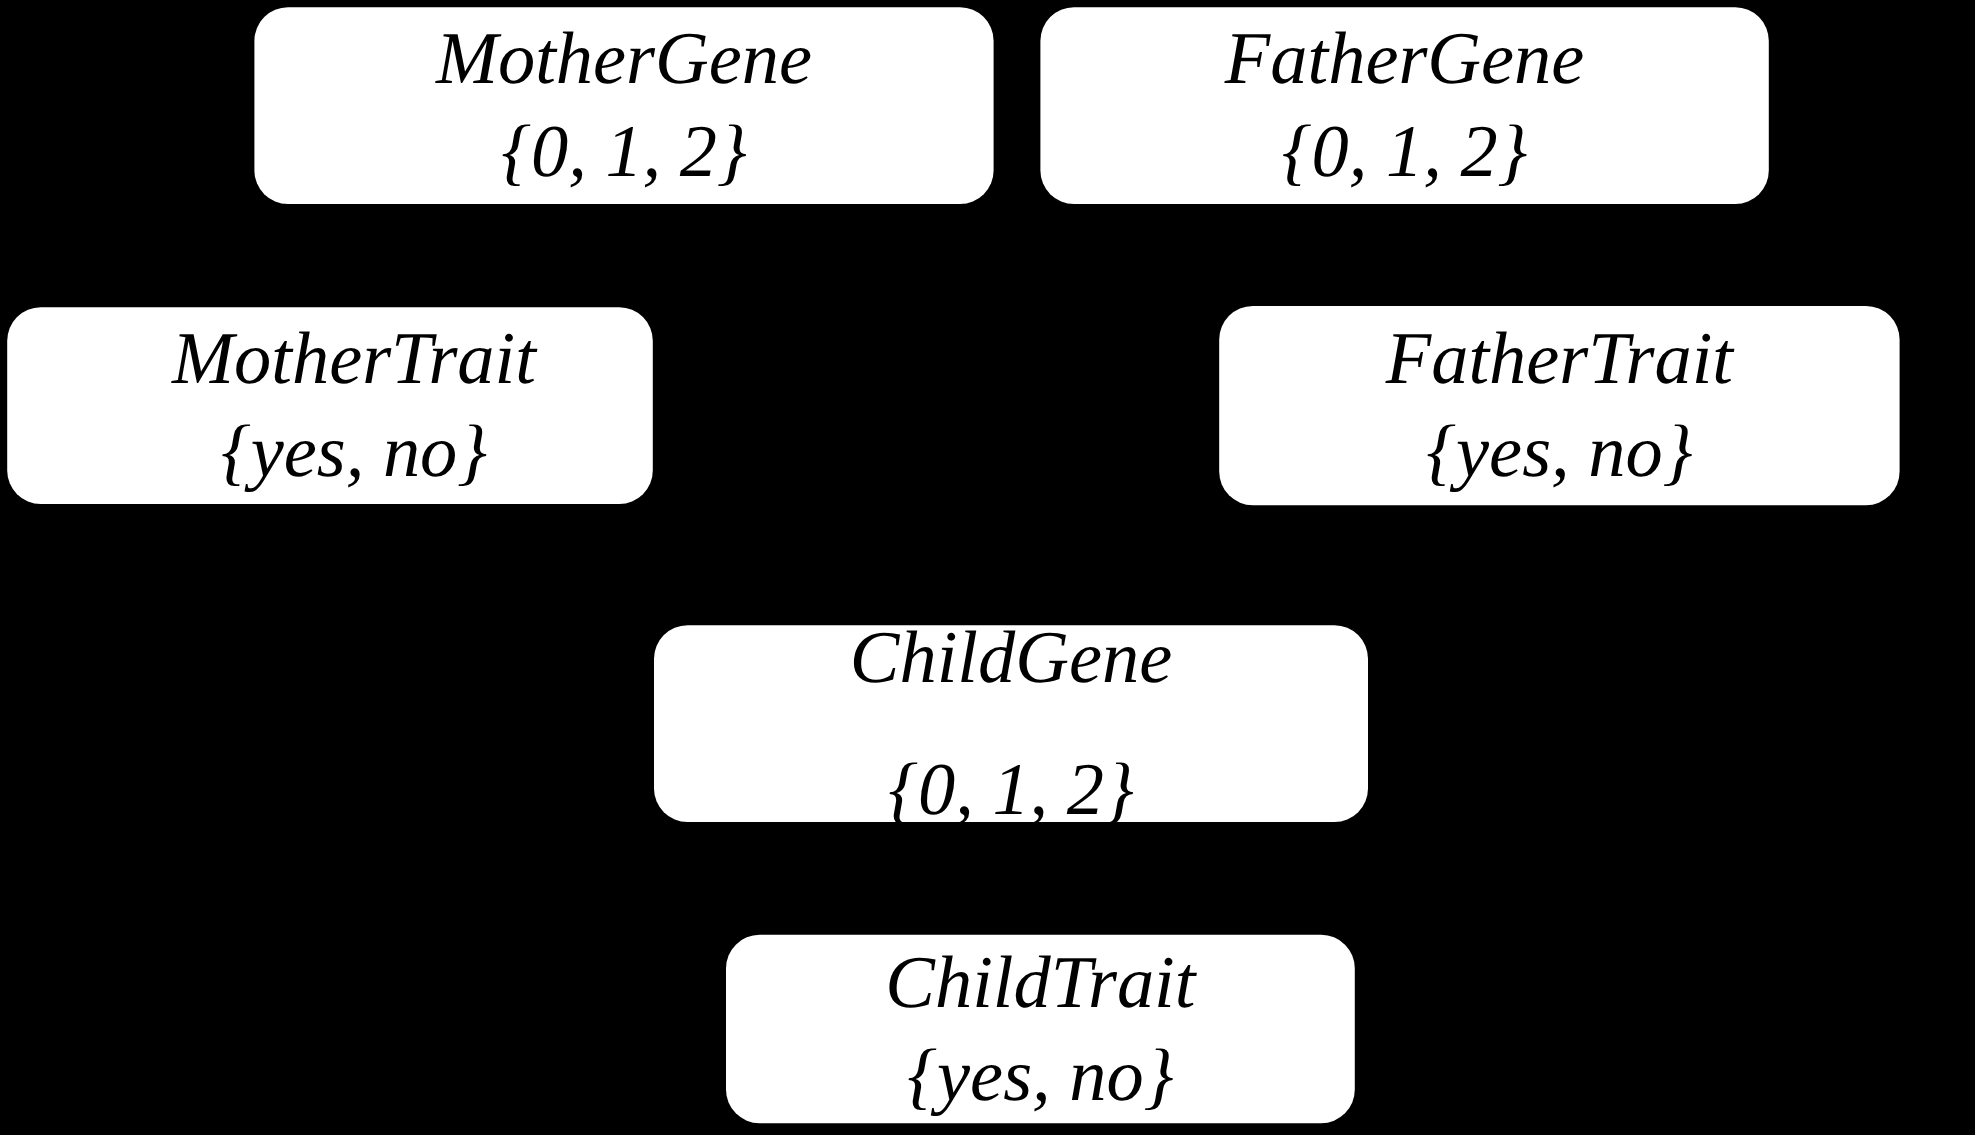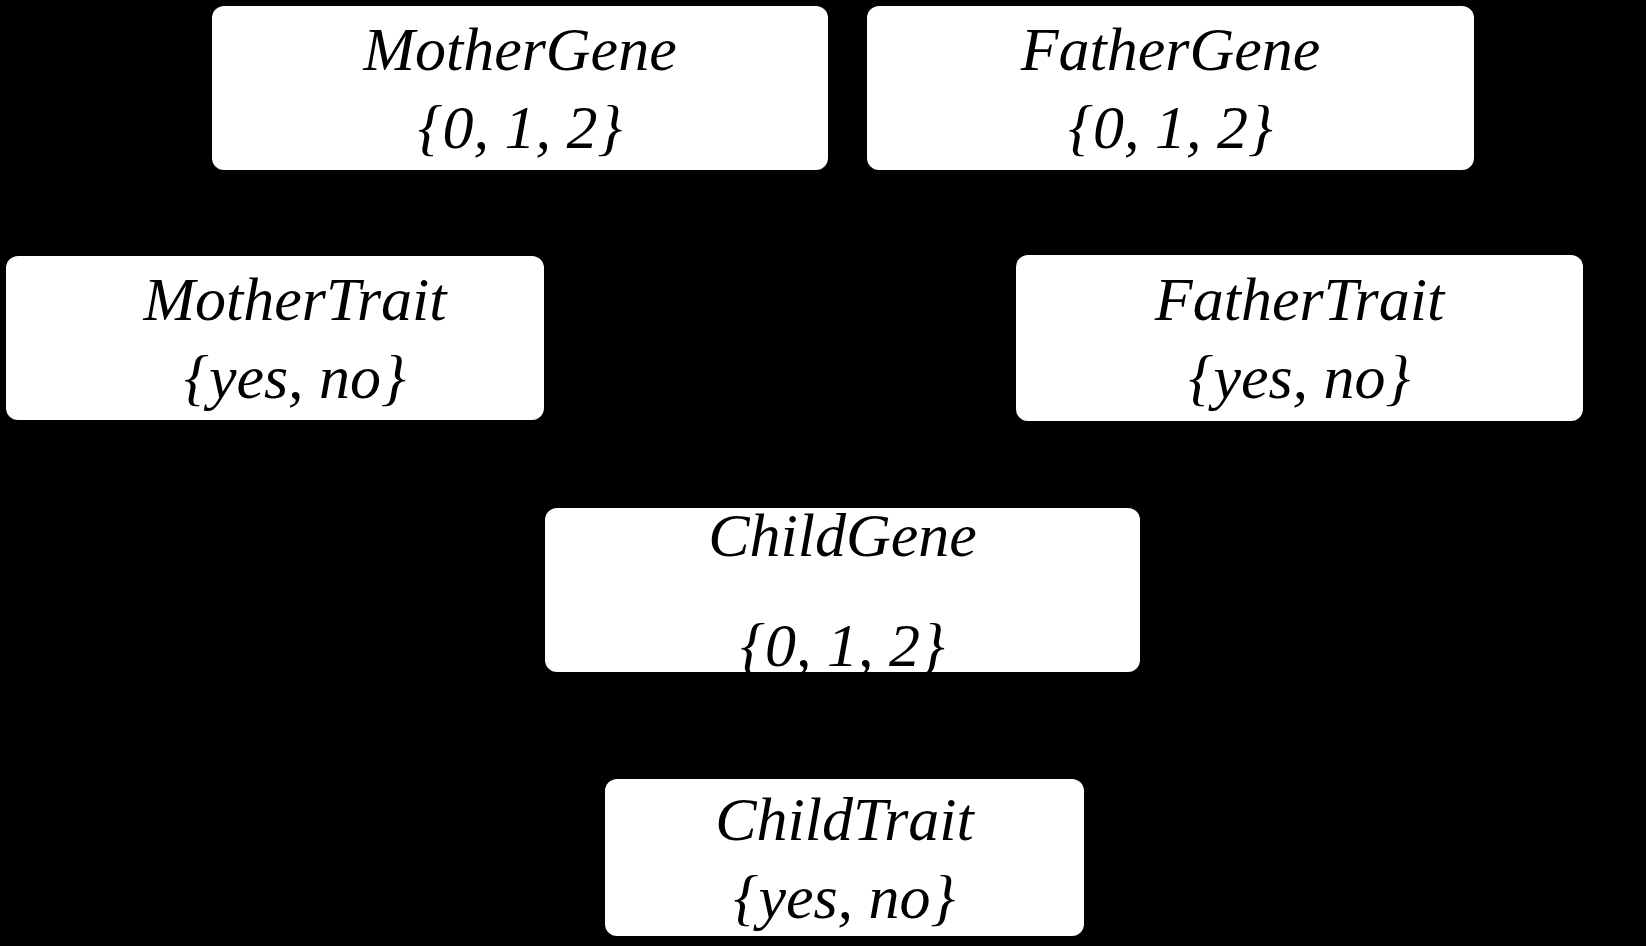--- a/index.html
+++ b/index.html
@@ -11,43 +11,43 @@
     position: relative;
     width: 1646px;
     height: 946px;
     background: #000000;
     overflow: hidden;
     font-family: "Liberation Serif", "DejaVu Serif", serif;
   }
   .node {
     position: absolute;
     background: #ffffff;
-    border-radius: 12px;
+    border-radius: 28px;
     display: flex;
     flex-direction: column;
     align-items: center;
     justify-content: center;
     text-align: center;
     color: #000000;
     font-style: italic;
     font-size: 62px;
     line-height: 78px;
     white-space: nowrap;
   }
   .node .node-label,
   .node .node-domain {
     display: block;
   }
   
   .node-mother-gene  { left: 212px;  top: 6px;   width: 616px; height: 164px; }
   .node-father-gene  { left: 867px;  top: 6px;   width: 607px; height: 164px; text-align: right; }
   .node-mother-trait { left: 6px;    top: 256px; width: 498px; height: 164px; padding-left: 40px; }
   .node-father-trait { left: 1016px; top: 255px; width: 567px; height: 166px; }
-  .node-child-gene   { left: 545px;  top: 508px; width: 595px; height: 164px; gap: 32px; }
-  .node-child-trait  { left: 605px;  top: 779px; width: 479px; height: 157px; }
+  .node-child-gene   { left: 545px;  top: 521px; width: 595px; height: 164px; gap: 32px; }
+  .node-child-trait  { left: 605px;  top: 779px; width: 524px; height: 157px; }
 </style>
 </head>
 <body>
 
 <div class="canvas">
 
   <div class="node node-mother-gene">
     <span class="node-label">MotherGene</span>
     <span class="node-domain">{0, 1, 2}</span>
   </div>

